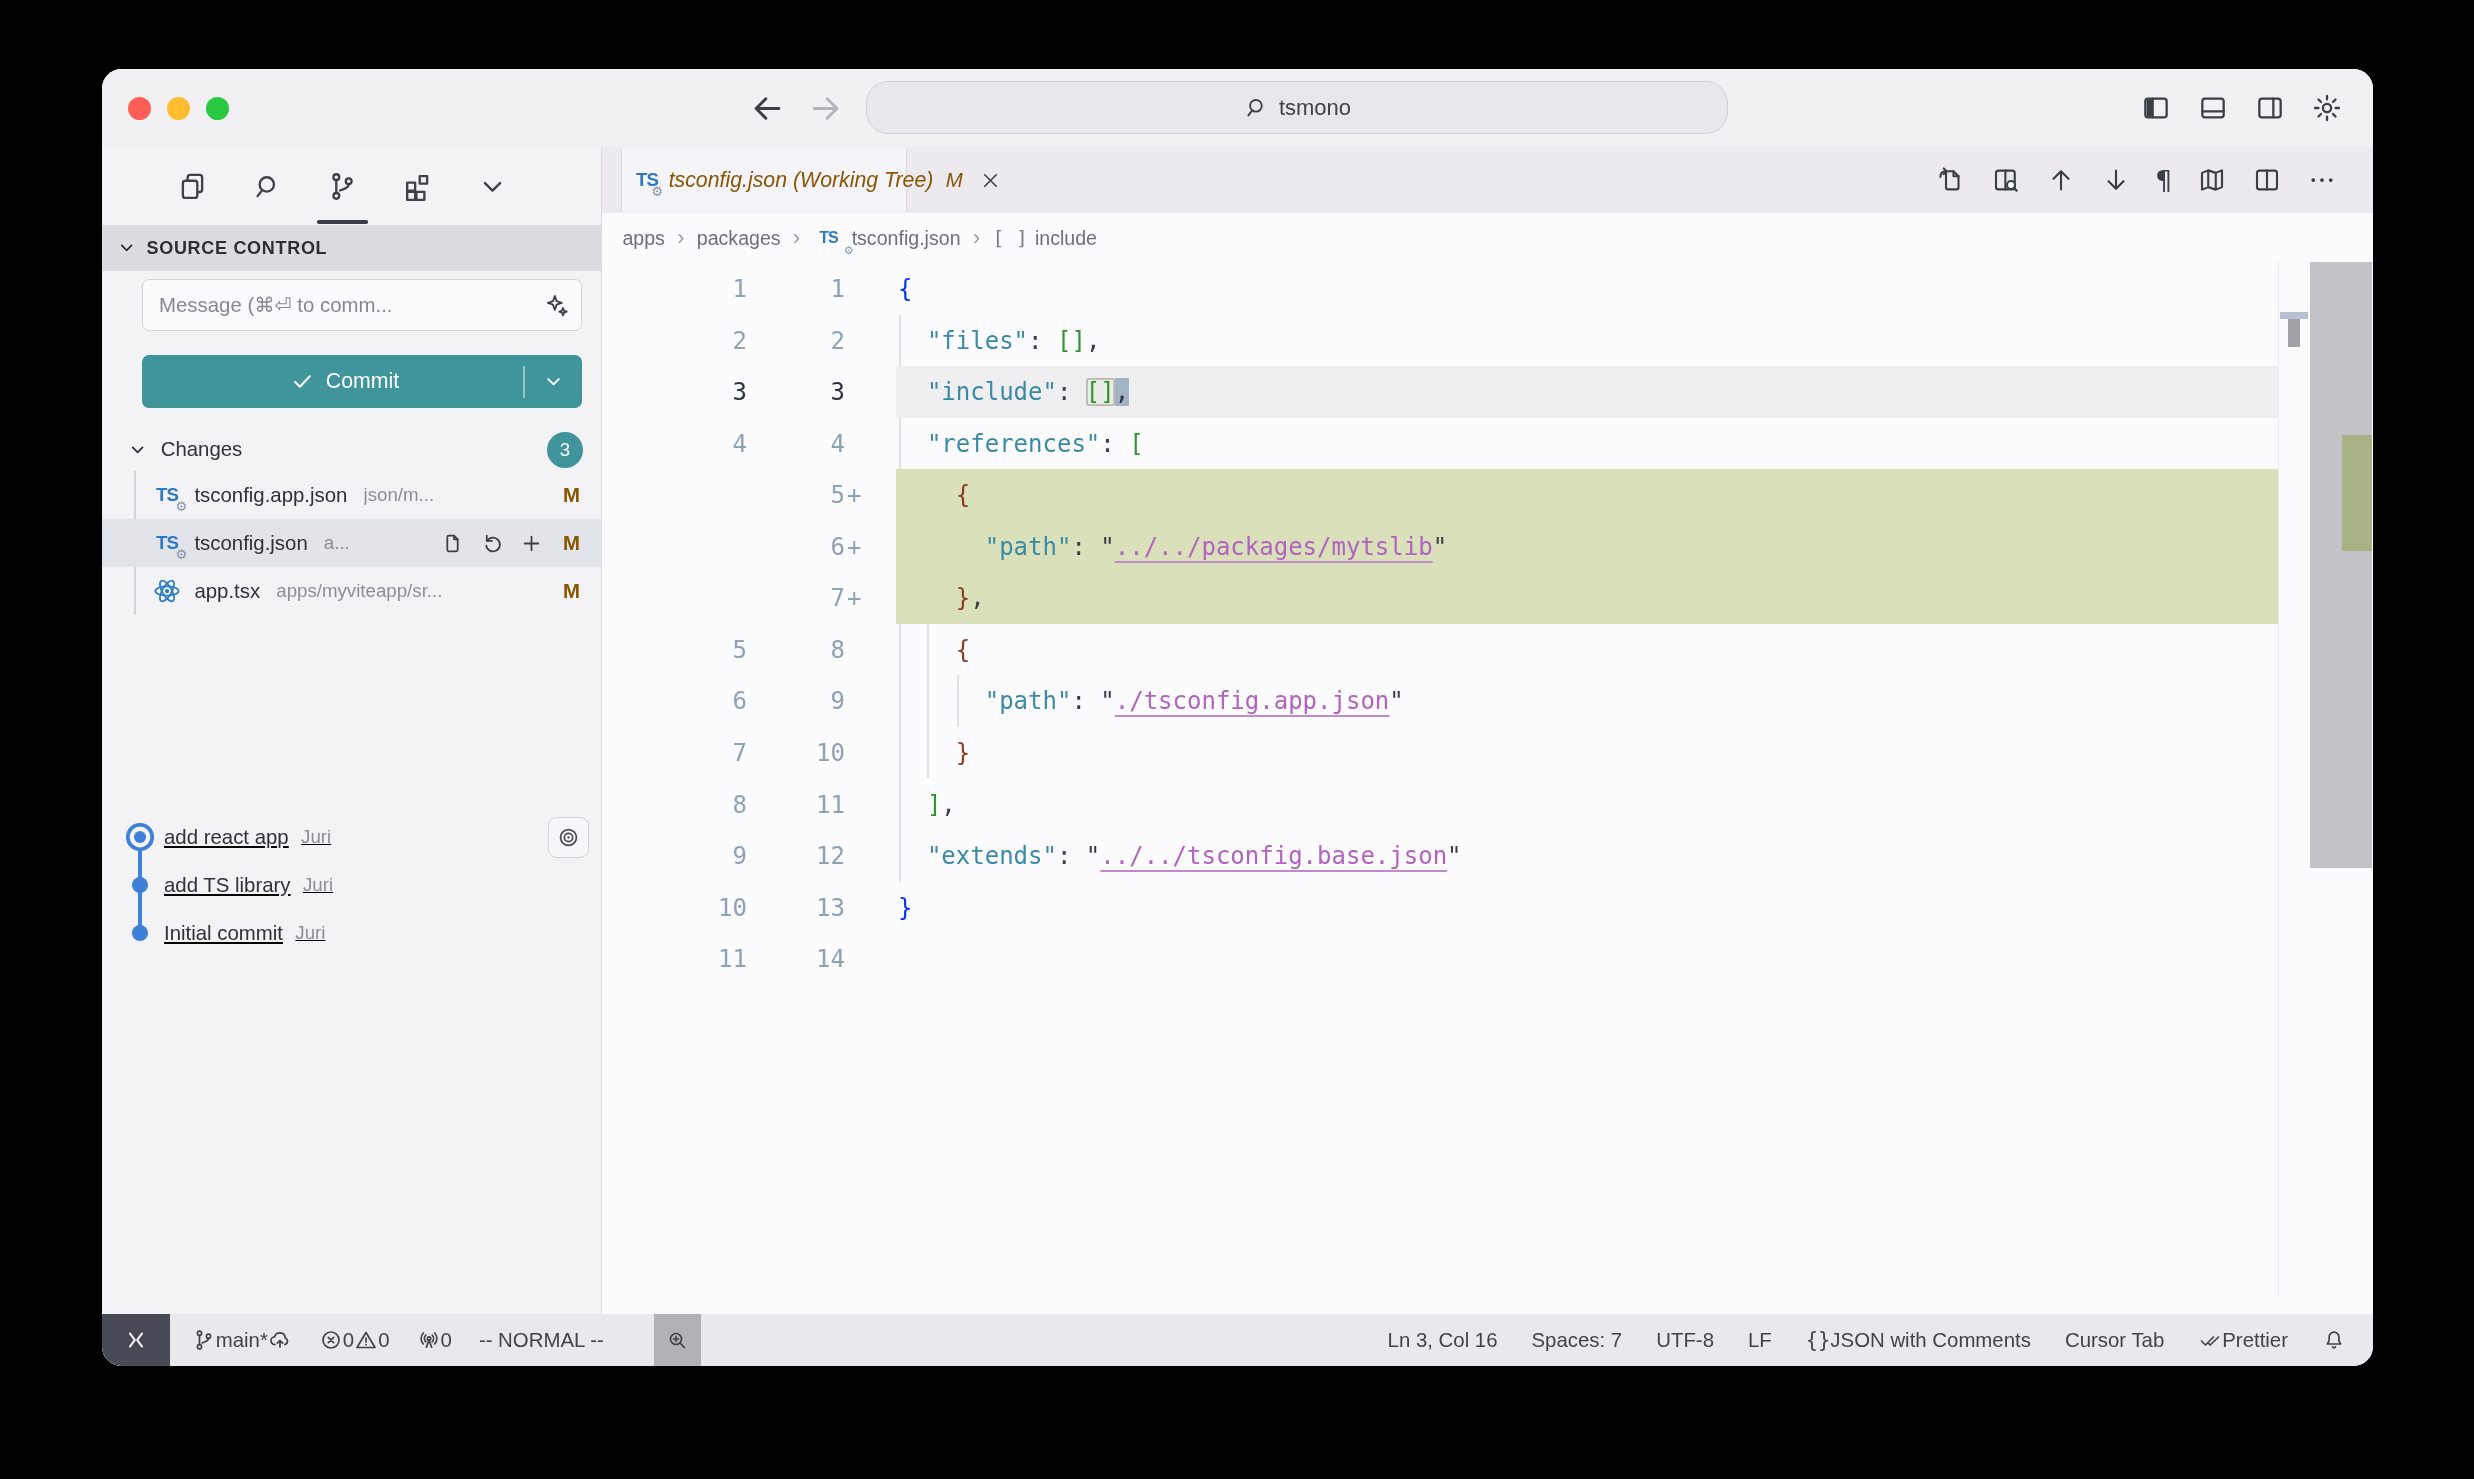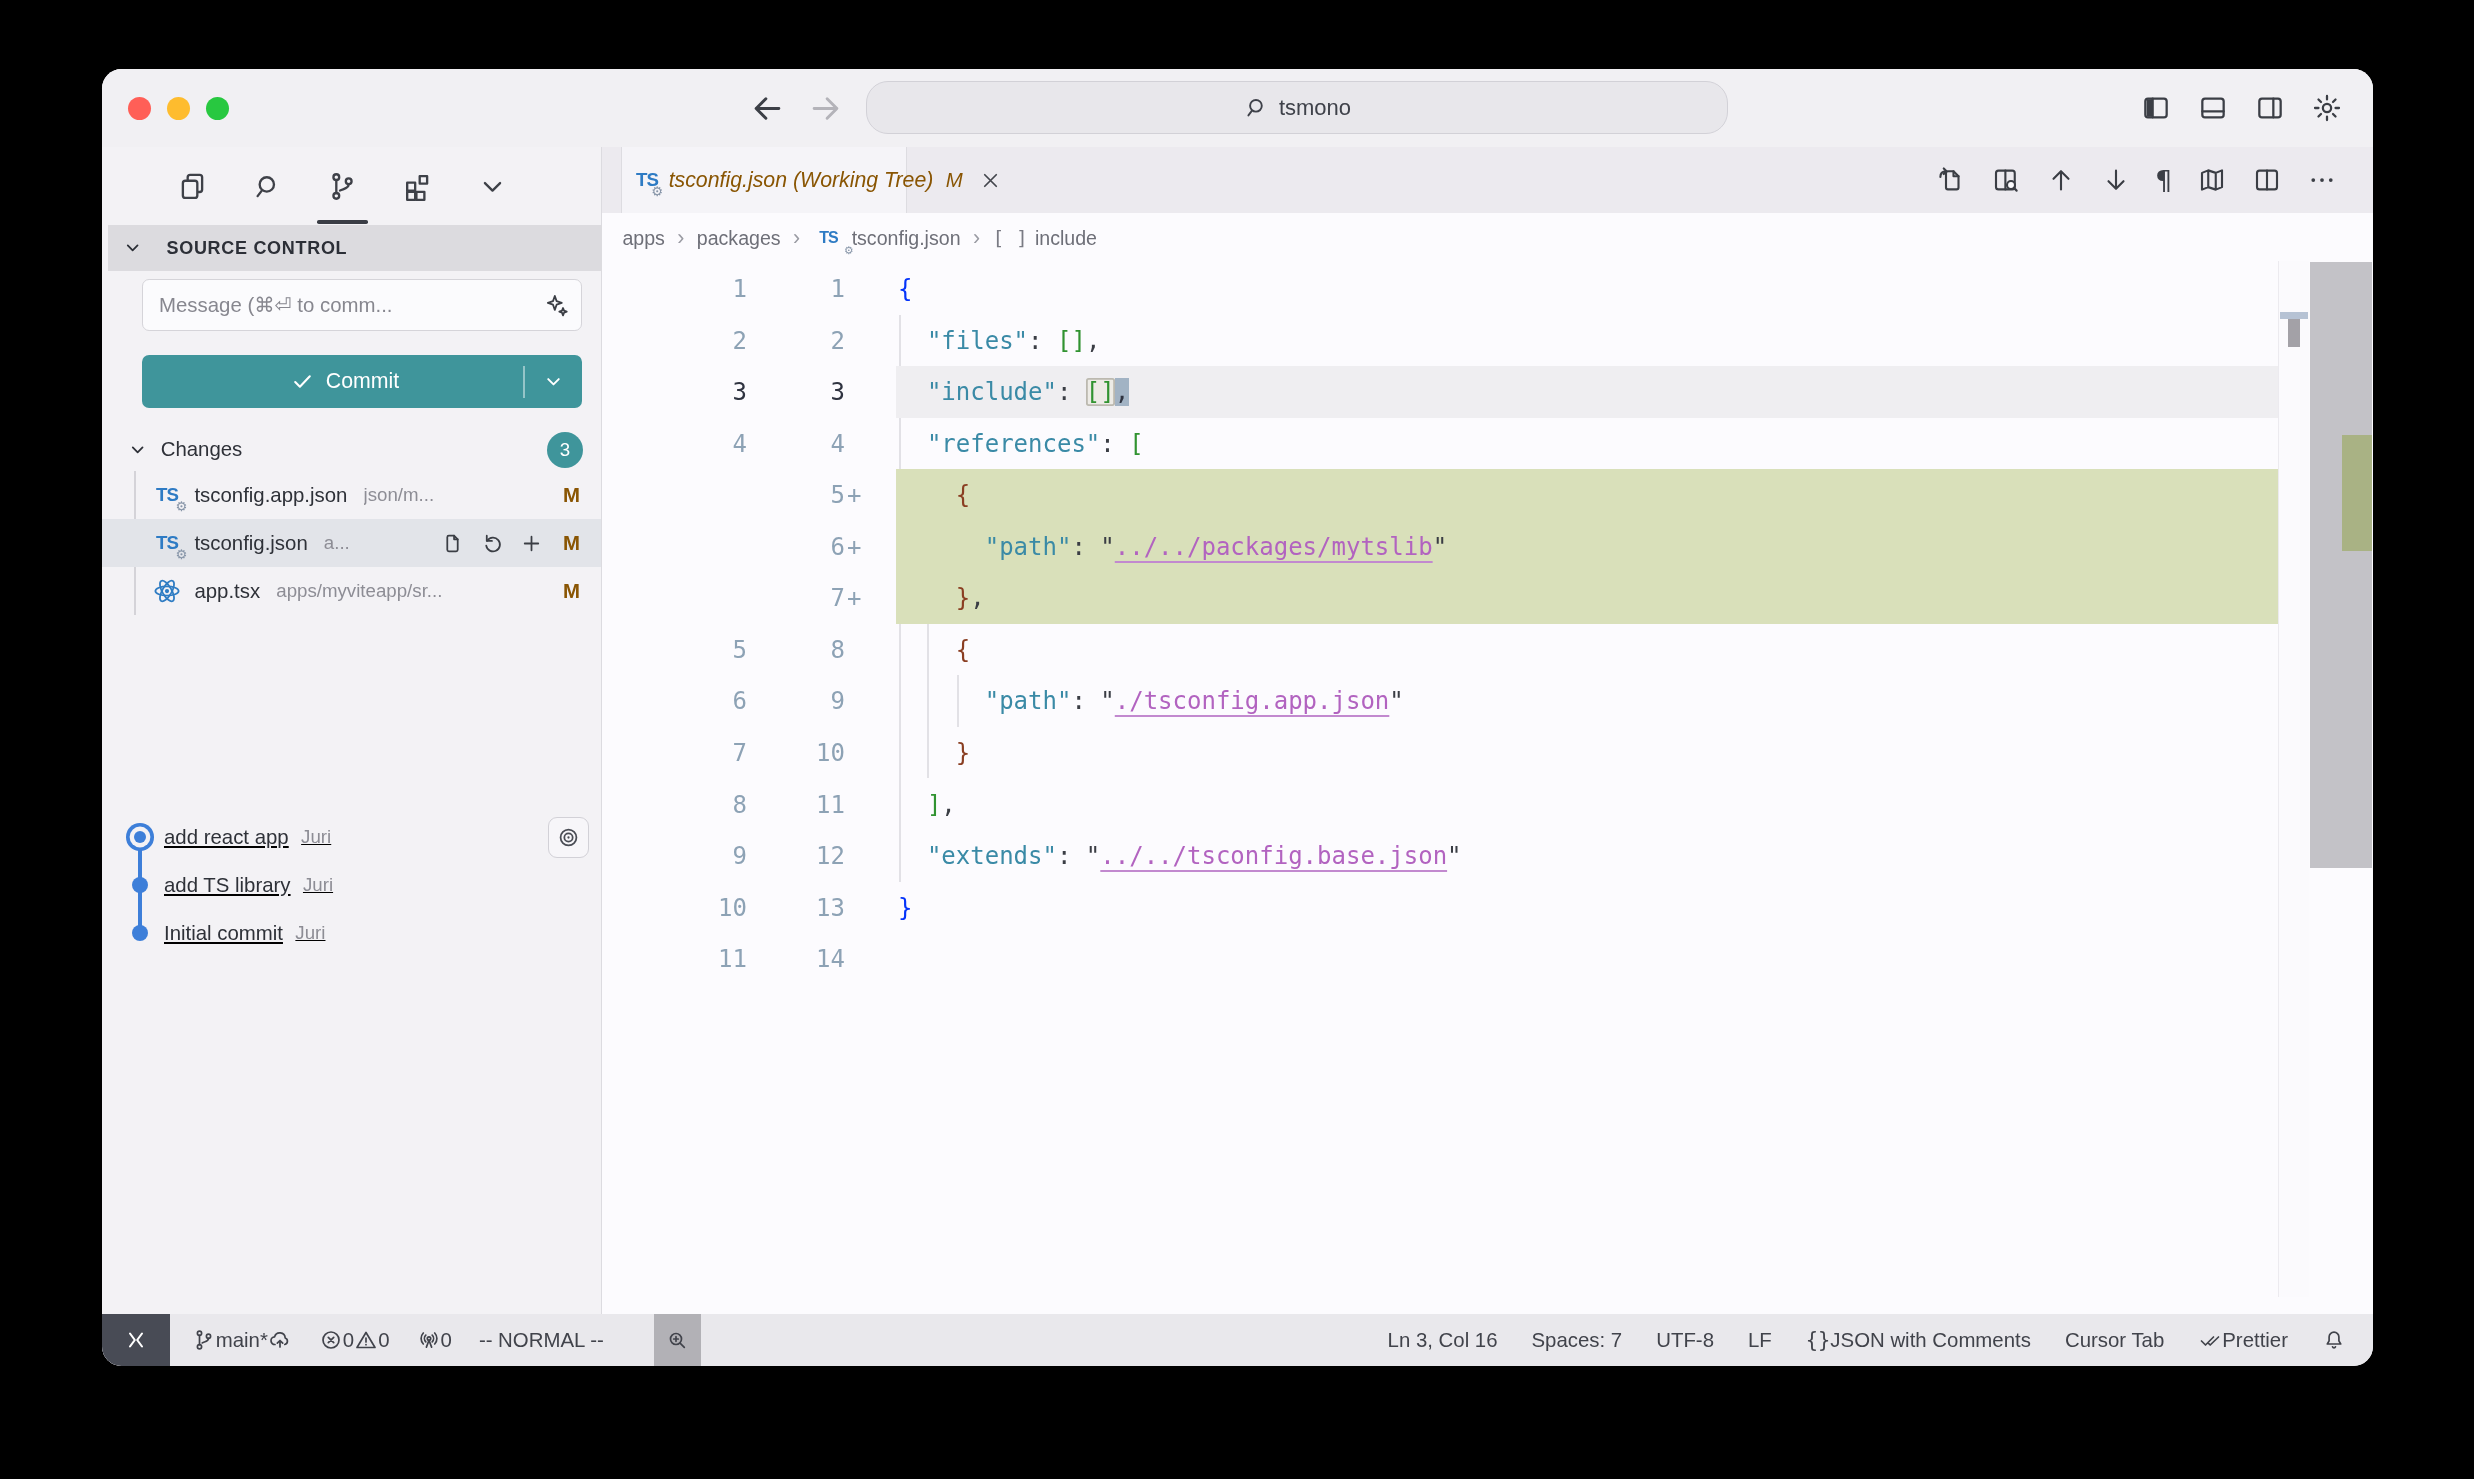--- a/index.html
+++ b/index.html
@@ -29,22 +29,22 @@
   .tb-icons .ic svg { width:32px; height:32px; }
 
   
   .sidebar { position:absolute; left:0; top:78px; width:500px; bottom:52px;
              background:#f3f2f5; border-right:1.8px solid #dcdbe0; }
   .act-row { position:absolute; left:0; top:0; width:100%; height:78px; display:flex; align-items:center; padding-left:69px; gap:32px; color:#3e4148; }
   .act-item { position:relative; width:43px; height:76px; display:flex; align-items:center; justify-content:center; }
   .act-item svg { width:33px; height:33px; }
   .act-item.active::after { content:""; position:absolute; left:-3.6px; right:-3.6px; bottom:0; height:3.6px; background:#3a3d45; border-radius:1.8px; }
   .sec-head { position:absolute; left:0; width:100%; height:46px; background:#dcdbdf;
-              display:flex; align-items:center; padding-left:14.2px; gap:23px;
-              font-size:18px; font-weight:bold; letter-spacing:0.7px; color:#2c2f37;margin-left:6px; }
+              display:flex; align-items:center; padding-left:14.2px; gap:9px;
+              font-size:18px; font-weight:bold; letter-spacing:0.7px; color:#2c2f37; }
   .sec-head .ic svg { width:21.3px; height:21.3px; }
   #sc-head { top:78px; } #graph-head { top:620px; }
   .msgbox { position:absolute; left:40px; top:132px; width:440px; height:52px;
             background:#fbfbfd; border:1.8px solid #d5d4d9; border-radius:7.1px; display:flex; align-items:center; }
   .msgbox input { flex:1; border:none; outline:none; background:transparent; font-size:20.4px; color:#55555d;
                   padding-left:16px; font-family:"Liberation Sans",sans-serif; }
   .msgbox input::placeholder { color:#87878f; }
   .msgbox .ic { margin-right:10.7px; color:#3b3e45; } .msgbox .ic svg { width:27px; height:27px; }
   .commitbtn { position:absolute; left:40px; top:208px; width:440px; height:53px; background:#3f959b;
                border-radius:7.1px; display:flex; align-items:center; color:#fff; font-size:21.3px; }

